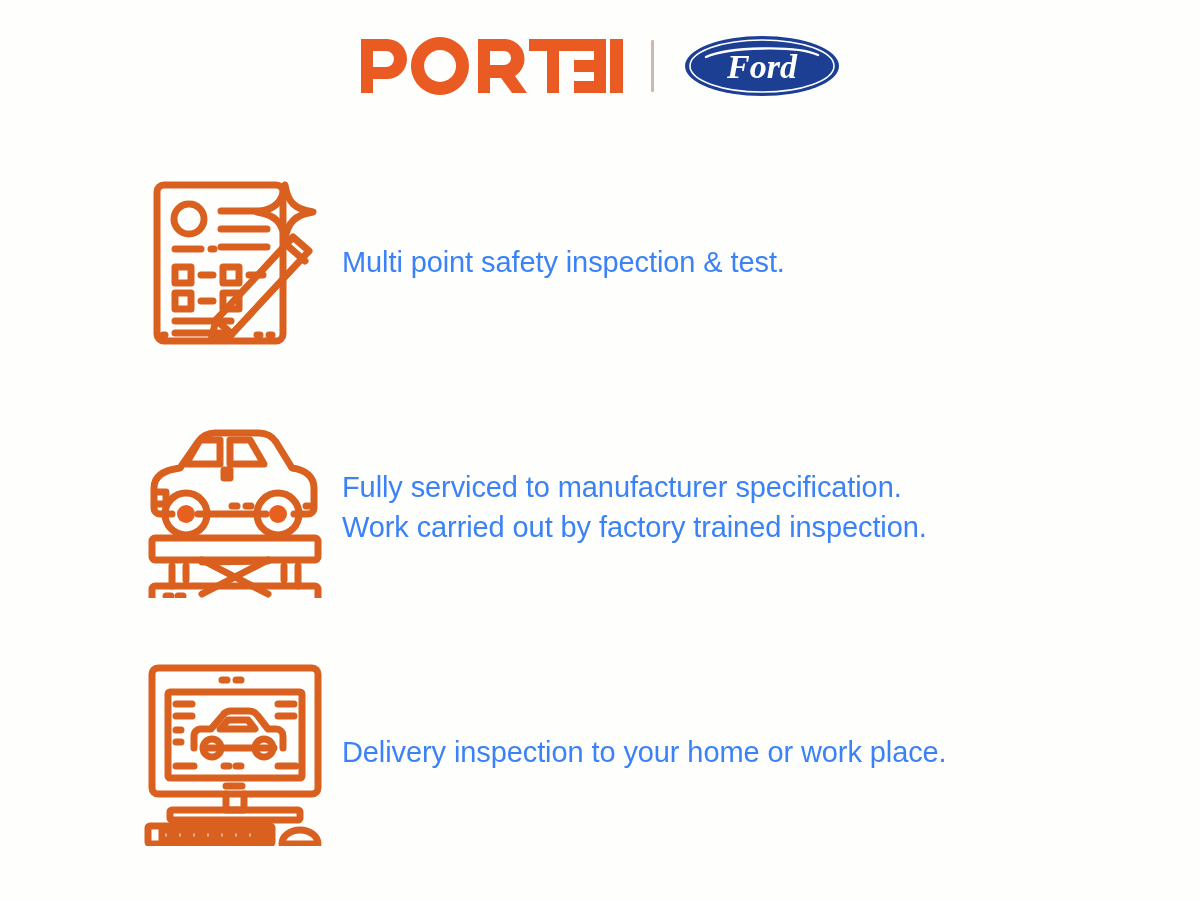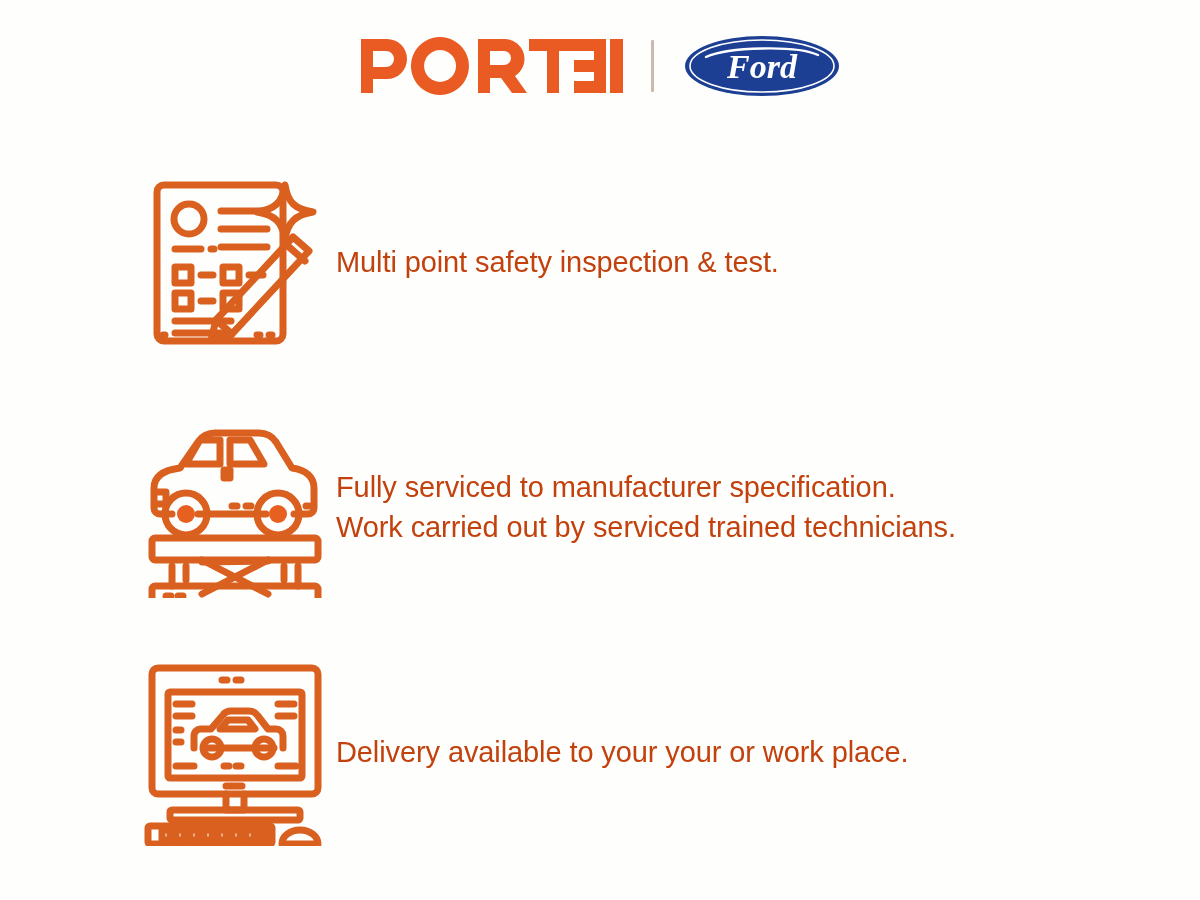--- a/index.html
+++ b/index.html
@@ -67,22 +67,22 @@
     width: 190px;
     min-width: 190px;
     height: 190px;
     display: flex;
     align-items: center;
     justify-content: center;
   }
   .feature-icon svg { display: block; }
 
   .feature-text {
-    margin-left: 6px;
-    color: #c2410c;
+    margin-left: 12px;
+    color: #3b82f6;
     font-size: 29px;
     line-height: 1.35;
     letter-spacing: -0.1px;
     font-weight: 400;
     white-space: pre-line;
   }
 </style>
 </head>
 <body>
 
@@ -206,21 +206,21 @@
         <path d="M28 148 v20"></path>
         <path d="M42 148 v14"></path>
         <path d="M140 148 v14"></path>
         <path d="M154 148 v20"></path>
 
         <path d="M22 178 h5"></path>
         <path d="M34 178 h5"></path>
       </svg>
     </div>
     <div class="feature-text">Fully serviced to manufacturer specification.
-Work carried out by serviced trained technicians.</div>
+Work carried out by factory trained inspection.</div>
   </div>
 
   <div class="feature-row">
     <div class="feature-icon">
       <svg width="186" height="186" viewBox="0 0 186 186" fill="none" stroke="#d9601f" stroke-width="7" stroke-linecap="round" stroke-linejoin="round">
 
         <rect x="10" y="8" width="166" height="126" rx="6"></rect>
 
         <rect x="26" y="32" width="134" height="86" rx="2"></rect>
 
@@ -259,16 +259,16 @@
         <path d="M48 170 h8 v10 h-8 Z"></path>
         <path d="M62 170 h8 v10 h-8 Z"></path>
         <path d="M76 170 h8 v10 h-8 Z"></path>
         <path d="M90 170 h8 v10 h-8 Z"></path>
         <path d="M104 170 h8 v10 h-8 Z"></path>
         <path d="M118 170 h6 v10 h-6 Z"></path>
 
         <path d="M140 184 a18 14 0 0 1 36 0 Z"></path>
       </svg>
     </div>
-    <div class="feature-text">Delivery available to your your or work place.</div>
+    <div class="feature-text">Delivery inspection to your home or work place.</div>
   </div>
 
 </div>
 
 </body></html>

